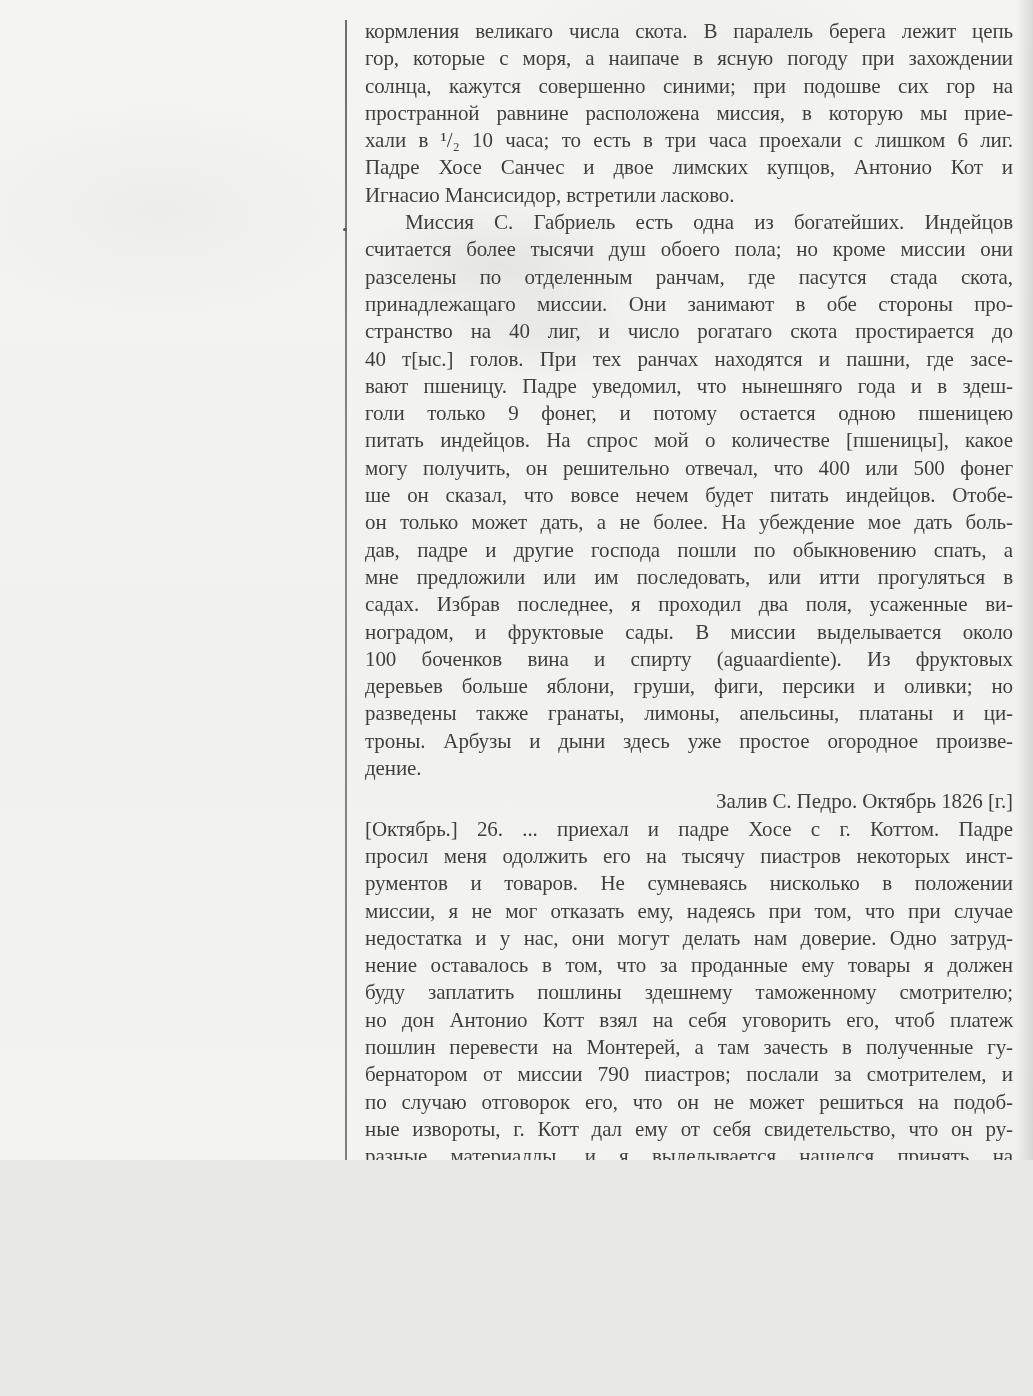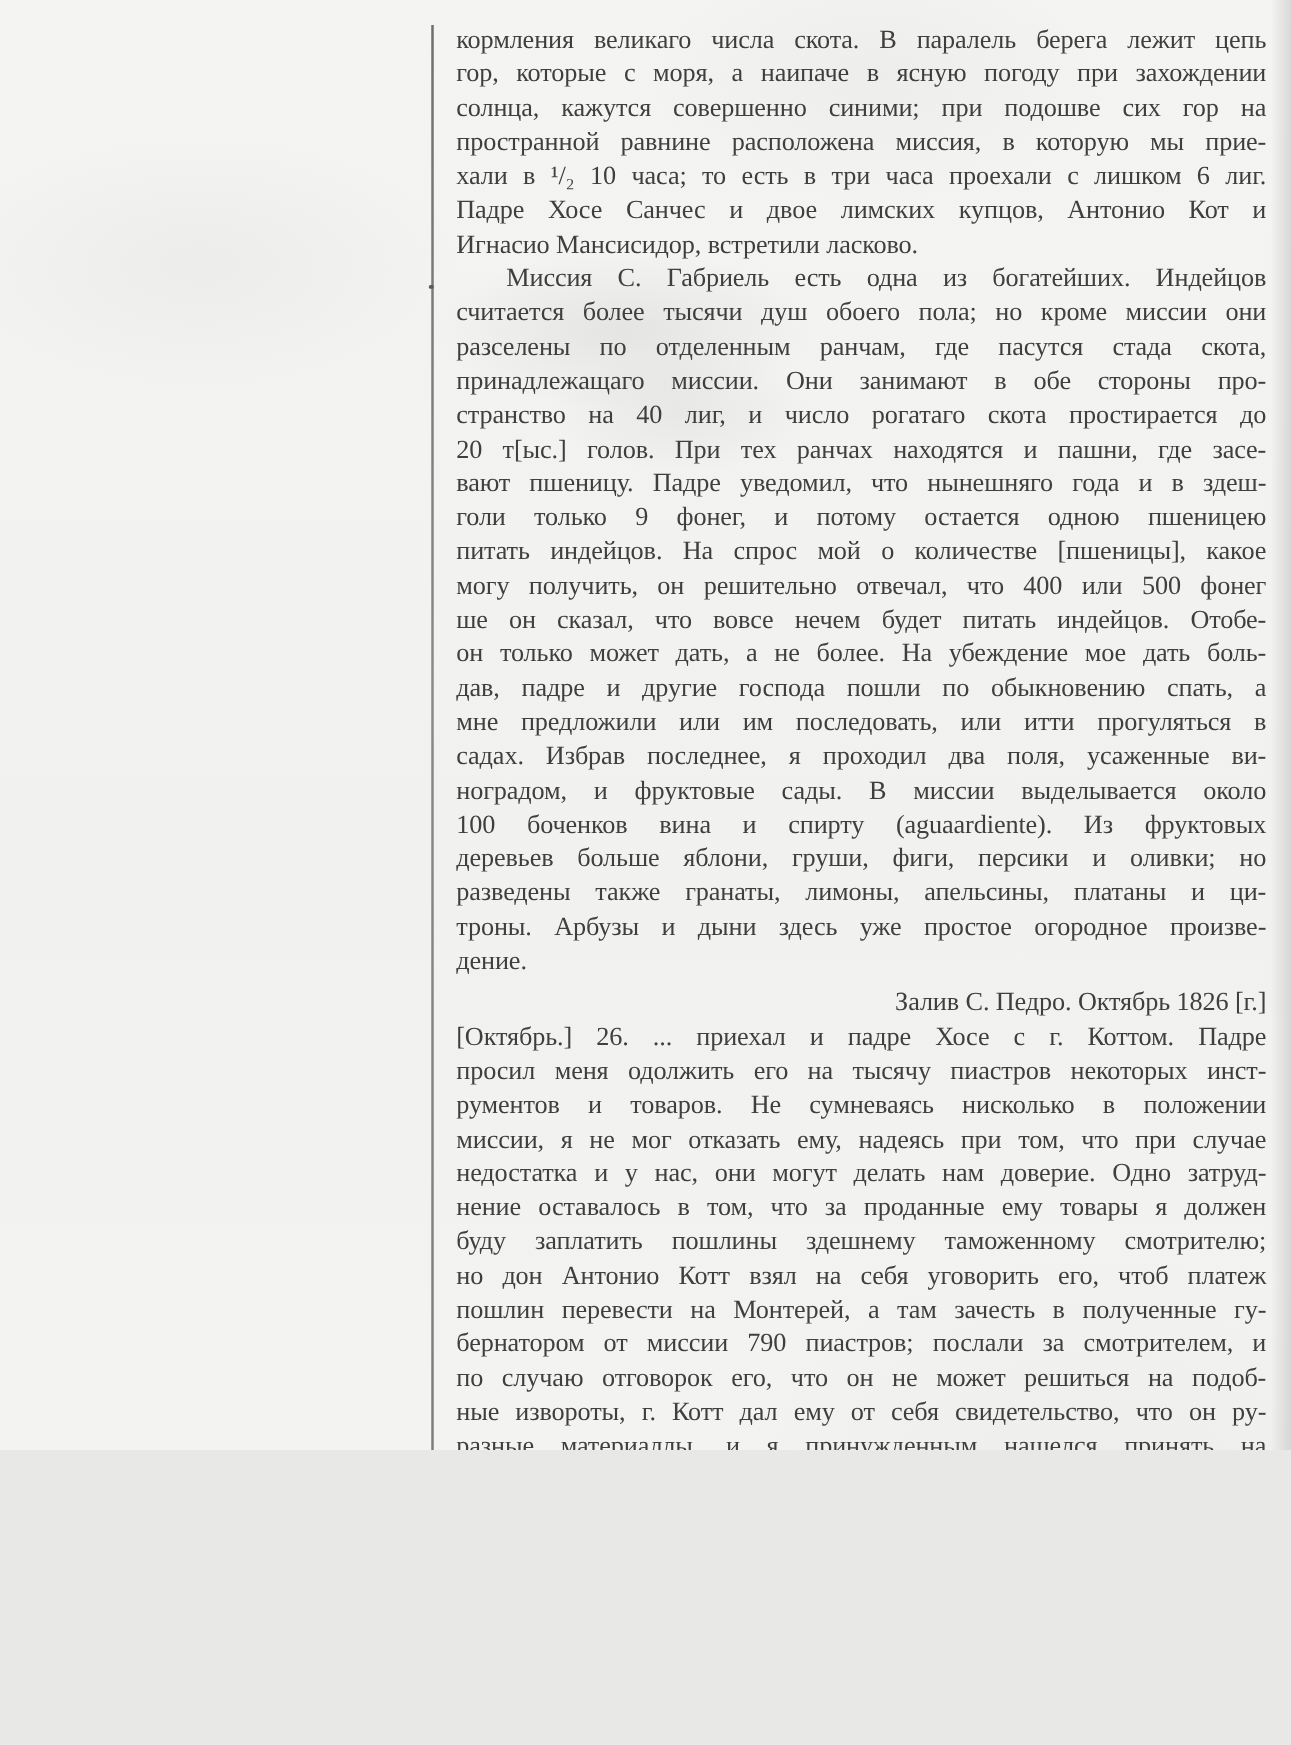--- a/index.html
+++ b/index.html
@@ -71,21 +71,21 @@
         <div class="line">хали в ¹/₂ 10 часа; то есть в три часа проехали с лишком 6 лиг.</div>
         <div class="line">Падре Хосе Санчес и двое лимских купцов, Антонио Кот и</div>
         <div class="line last">Игнасио Мансисидор, встретили ласково.</div>
       </div>
       <div class="para">
         <div class="line indent">Миссия С. Габриель есть одна из богатейших. Индейцов</div>
         <div class="line">считается более тысячи душ обоего пола; но кроме миссии они</div>
         <div class="line">разселены по отделенным ранчам, где пасутся стада скота,</div>
         <div class="line">принадлежащаго миссии. Они занимают в обе стороны про-</div>
         <div class="line">странство на 40 лиг, и число рогатаго скота простирается до</div>
-        <div class="line">20 т[ыс.] голов. При тех ранчах находятся и пашни, где засе-</div>
+        <div class="line">40 т[ыс.] голов. При тех ранчах находятся и пашни, где засе-</div>
         <div class="line">вают пшеницу. Падре уведомил, что нынешняго года и в здеш-</div>
         <div class="line">голи только 9 фонег, и потому остается одною пшеницею</div>
         <div class="line">питать индейцов. На спрос мой о количестве [пшеницы], какое</div>
         <div class="line">могу получить, он решительно отвечал, что 400 или 500 фонег</div>
         <div class="line">ше он сказал, что вовсе нечем будет питать индейцов. Отобе-</div>
         <div class="line">он только может дать, а не более. На убеждение мое дать боль-</div>
         <div class="line">дав, падре и другие господа пошли по обыкновению спать, а</div>
         <div class="line">мне предложили или им последовать, или итти прогуляться в</div>
         <div class="line">садах. Избрав последнее, я проходил два поля, усаженные ви-</div>
         <div class="line">ноградом, и фруктовые сады. В миссии выделывается около</div>
@@ -106,19 +106,19 @@
         <div class="line">недостатка и у нас, они могут делать нам доверие. Одно затруд-</div>
         <div class="line">нение оставалось в том, что за проданные ему товары я должен</div>
         <div class="line">буду заплатить пошлины здешнему таможенному смотрителю;</div>
         <div class="line">но дон Антонио Котт взял на себя уговорить его, чтоб платеж</div>
         <div class="line">пошлин перевести на Монтерей, а там зачесть в полученные гу-</div>
         <div class="line">бернатором от миссии 790 пиастров; послали за смотрителем, и</div>
         <div class="line">по случаю отговорок его, что он не может решиться на подоб-</div>
         <div class="line">ные извороты, г. Котт дал ему от себя свидетельство, что он ру-</div>
       </div>
       <div class="para">
-        <div class="line">разные материаллы, и я принужденным нашелся принять на</div>
+        <div class="line">разные материаллы, и я выделывается нашелся принять на</div>
         <div class="line">счет взысканные с миссии губернатором деньги и окончили весь</div>
         <div class="line last">тысячи.</div>
       </div>
     </div>
   <div class="page-num">654</div>
 </div>
 
 </body></html>

